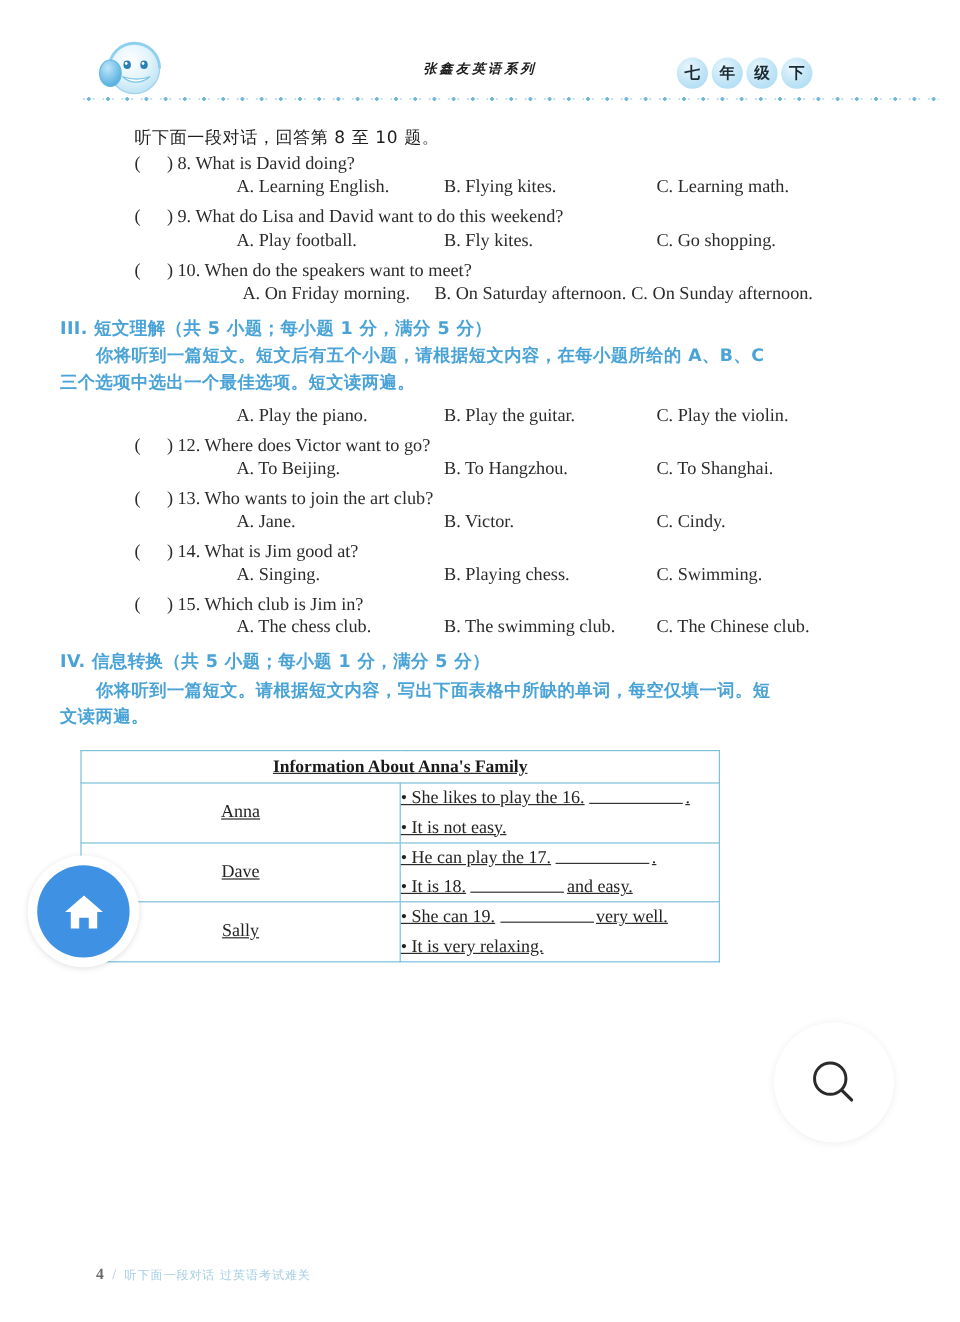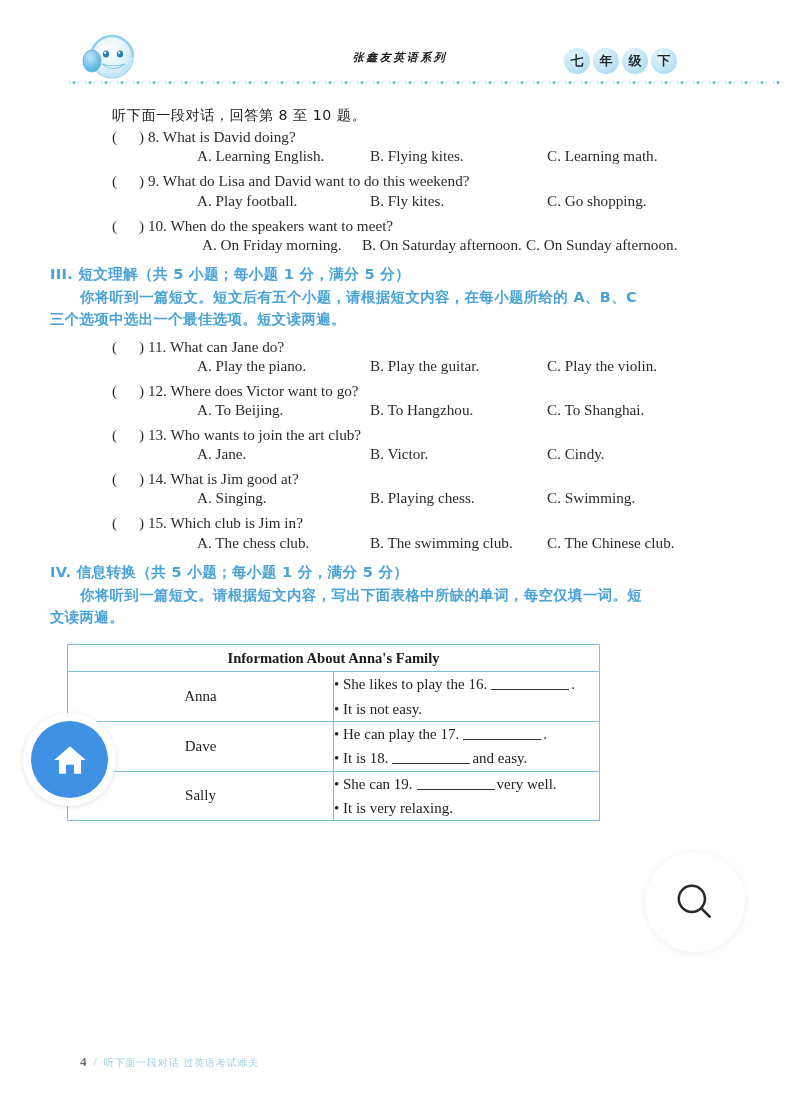--- a/index.html
+++ b/index.html
@@ -121,20 +121,21 @@
     line-height: 1.5;
     letter-spacing: 0.4px;
     margin: 0 0 8px 0;
   }
   .section-body .indent { display: inline-block; width: 30px; }
 
   
   .table-wrap {
     margin: 16px 0 0 67px;
     width: 533px;
+    text-decoration: underline;
   }
   table.info-table {
     border-collapse: collapse;
     width: 533px;
     table-layout: fixed;
   }
   table.info-table td, table.info-table th {
     border: 1px solid #7cc0da;
     padding: 0;
   }
@@ -295,25 +296,20 @@
     <span class="opt b">B. On Saturday afternoon.</span>
     <span class="opt c">C. On Sunday afternoon.</span>
   </div>
 
   <div class="section-head">III. 短文理解（共 5 小题；每小题 1 分，满分 5 分）</div>
   <div class="section-body">
     <span class="indent"></span><span>你将听到一篇短文。短文后有五个小题，请根据短文内容，在每小题所给的 A、B、C</span><br>
     <span>三个选项中选出一个最佳选项。短文读两遍。</span>
   </div>
 
-  <div class="q-line">
-    <span class="q-paren"><span>(</span><span class="gap"></span><span>)</span></span>
-    <span>11.</span>
-    <span>What can Jane do?</span>
-  </div>
   <div class="opt-line">
     <span class="opt a">A. Play the piano.</span>
     <span class="opt b">B. Play the guitar.</span>
     <span class="opt c">C. Play the violin.</span>
   </div>
 
   <div class="q-line">
     <span class="q-paren"><span>(</span><span class="gap"></span><span>)</span></span>
     <span>12.</span>
     <span>Where does Victor want to go?</span>

